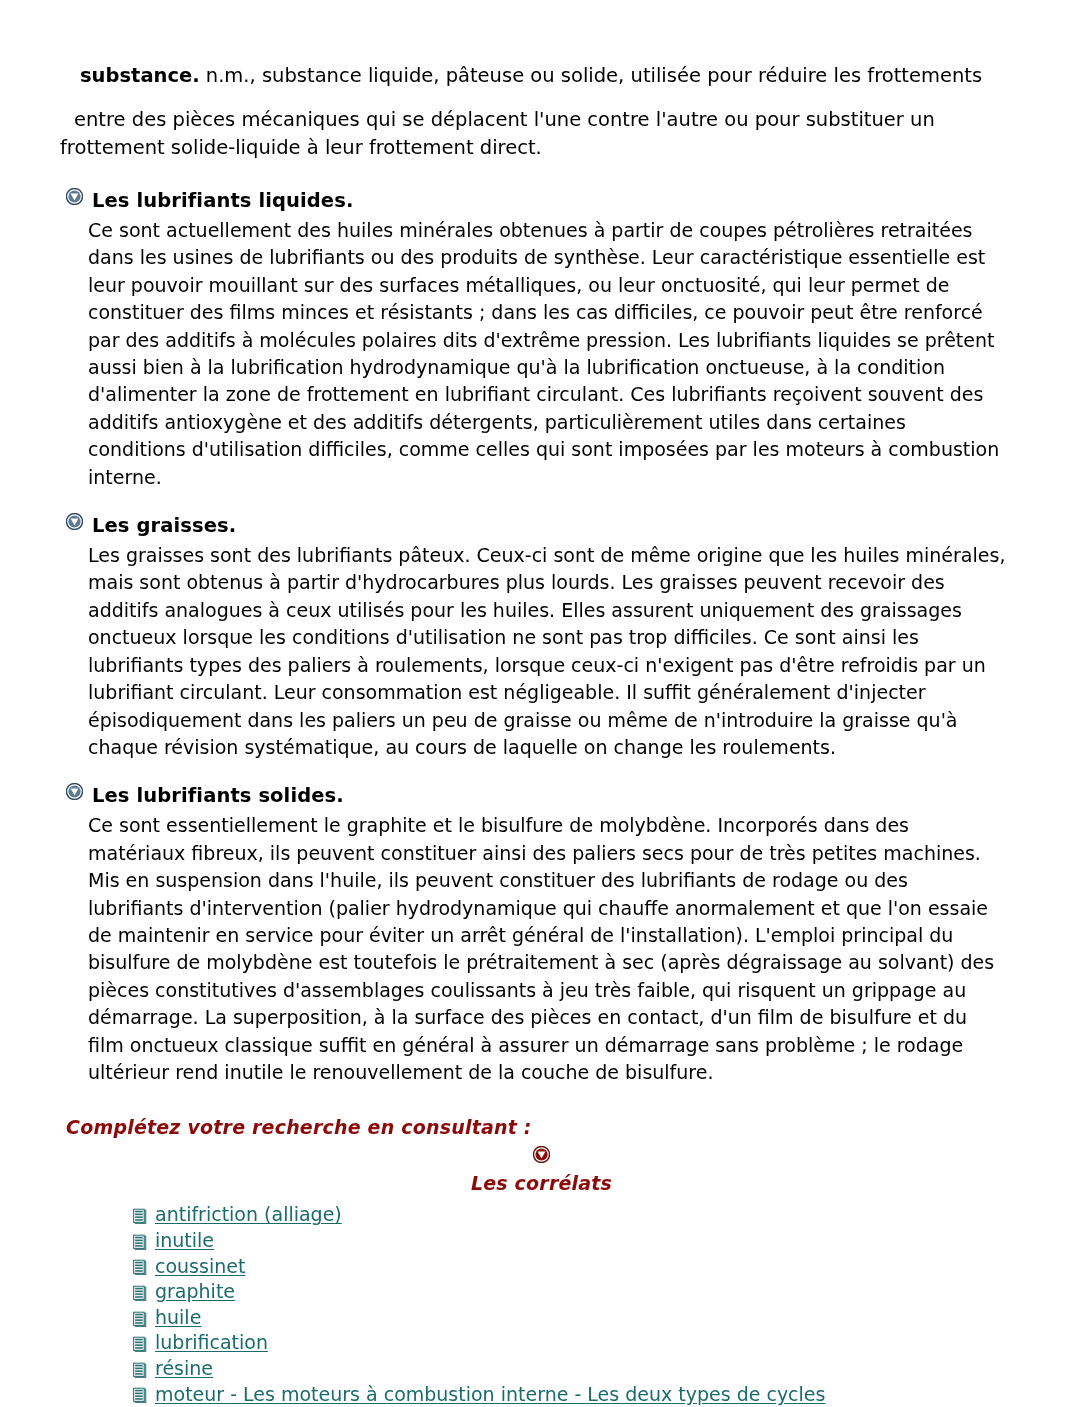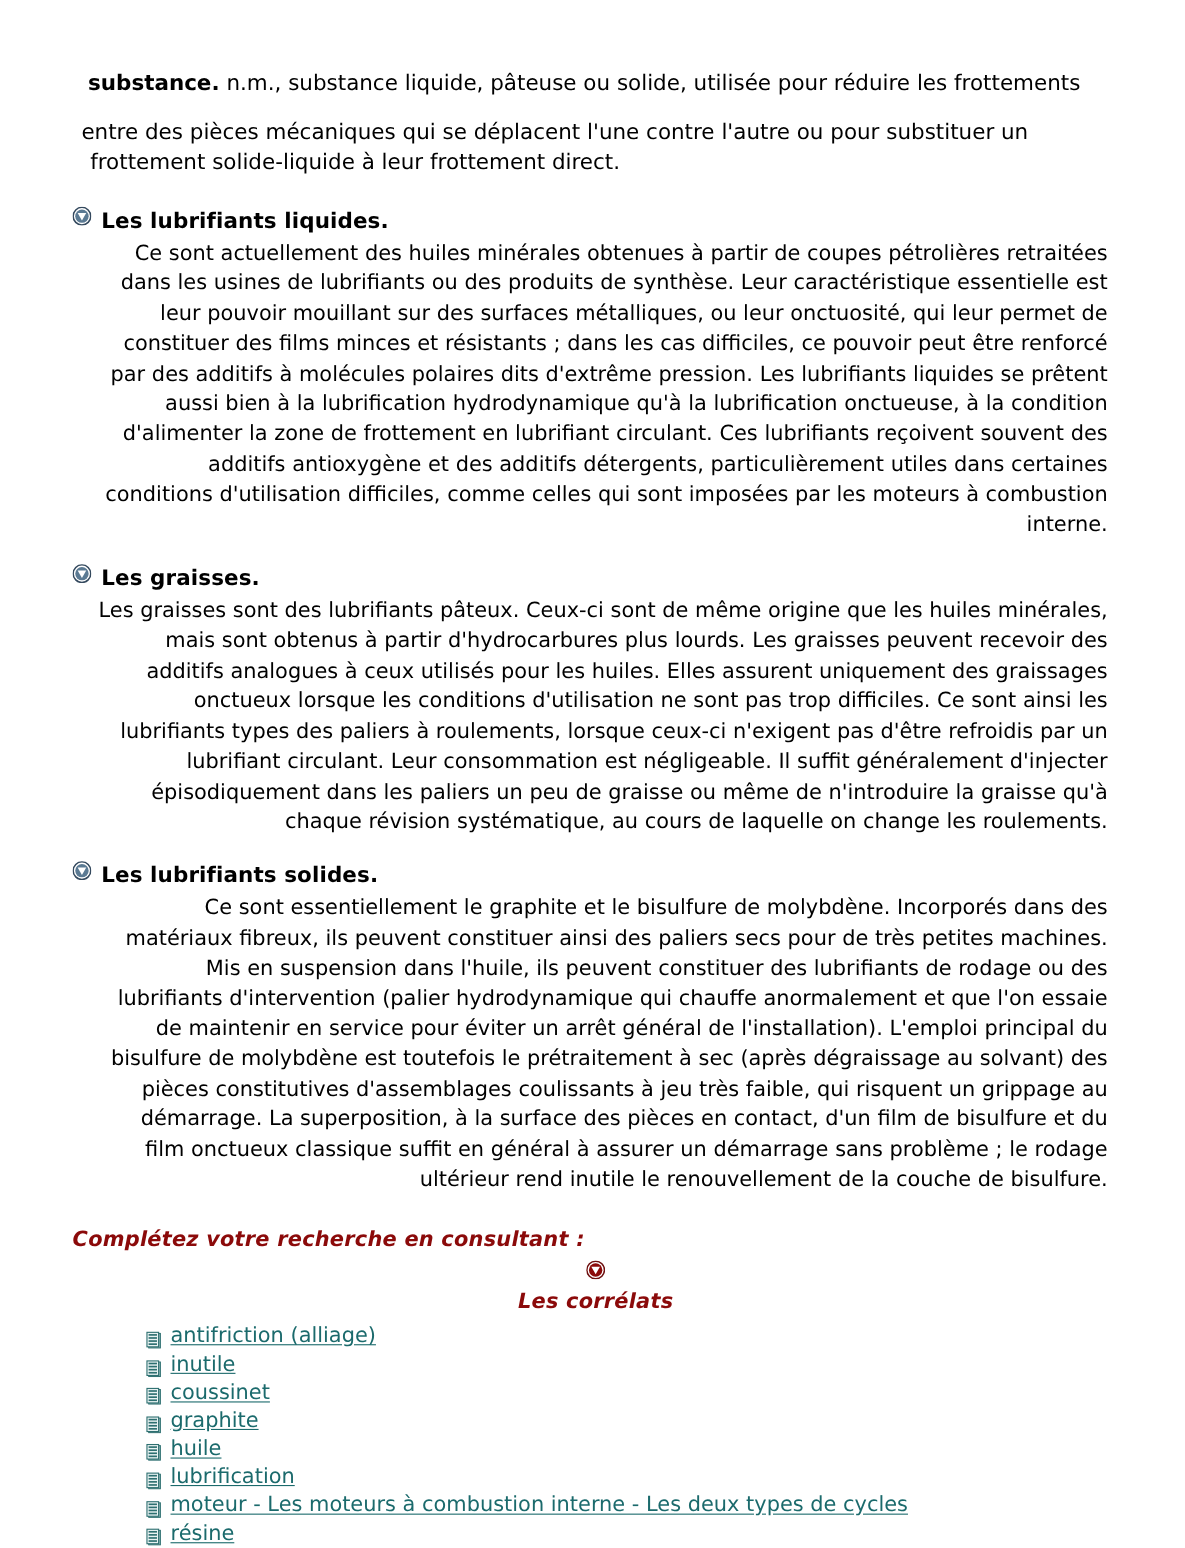--- a/index.html
+++ b/index.html
@@ -31,21 +31,21 @@
     color: #000;
     margin: 0 0 26px 0;
     padding: 0;
   }
   .definition .line {
     display: block;
     white-space: pre-wrap;
   }
   .definition .line-1 { padding-left: 20px; }
   .definition .line-2 { padding-left: 14px; margin-top: 16px; }
-  .definition .line-3 { padding-left: 0px; margin-left: 22px; }
+  .definition .line-3 { padding-left: 0px; }
   .definition .headword {
     font-weight: bold;
   }
 
   
   .section {
     margin: 0 0 22px 0;
   }
   .section-head {
     display: flex;
@@ -67,21 +67,21 @@
     color: #000;
     letter-spacing: 0.1px;
   }
   .section-body {
     font-size: 19px;
     line-height: 27.4px;
     color: #000;
     margin: 0;
     padding-left: 28px;
     padding-right: 10px;
-    text-align: right;
+    text-align: left;
   }
 
   
   .consult-line {
     font-size: 19px;
     font-weight: bold;
     font-style: italic;
     color: #8b0a0a;
     margin: 30px 0 8px 0;
     padding-left: 6px;
@@ -104,21 +104,21 @@
   }
 
   
   .links-list {
     list-style: none;
     margin: 0;
     padding: 0 0 0 72px;
   }
   .link-item {
     display: flex;
-    align-items: flex-end;
+    align-items: center;
     gap: 8px;
     margin: 0 0 1px 0;
     line-height: 24.6px;
   }
   .doc-icon {
     flex: 0 0 auto;
     width: 15px;
     height: 17px;
     margin-top: 4px;
     line-height: 0;
@@ -281,46 +281,46 @@
       <span class="doc-icon">
         <svg viewBox="0 0 15 17" width="15" height="17" xmlns="http://www.w3.org/2000/svg">
           <rect x="3.2" y="2.2" width="10.6" height="13.2" fill="#8fb4b4" stroke="#2d6f70" stroke-width="0.9"></rect>
           <rect x="1.6" y="1.2" width="10.6" height="13.2" fill="#e8f2f2" stroke="#2d6f70" stroke-width="1"></rect>
           <rect x="3.1" y="2.8" width="7.6" height="1.5" fill="#2d6f70"></rect>
           <rect x="3.1" y="5.6" width="7.6" height="1.5" fill="#2d6f70"></rect>
           <rect x="3.1" y="8.4" width="7.6" height="1.5" fill="#2d6f70"></rect>
           <rect x="3.1" y="11.2" width="7.6" height="1.5" fill="#2d6f70"></rect>
         </svg>
       </span>
+      <span class="link-text">résine</span>
+    </li>
+    <li class="link-item">
+      <span class="doc-icon">
+        <svg viewBox="0 0 15 17" width="15" height="17" xmlns="http://www.w3.org/2000/svg">
+          <rect x="3.2" y="2.2" width="10.6" height="13.2" fill="#8fb4b4" stroke="#2d6f70" stroke-width="0.9"></rect>
+          <rect x="1.6" y="1.2" width="10.6" height="13.2" fill="#e8f2f2" stroke="#2d6f70" stroke-width="1"></rect>
+          <rect x="3.1" y="2.8" width="7.6" height="1.5" fill="#2d6f70"></rect>
+          <rect x="3.1" y="5.6" width="7.6" height="1.5" fill="#2d6f70"></rect>
+          <rect x="3.1" y="8.4" width="7.6" height="1.5" fill="#2d6f70"></rect>
+          <rect x="3.1" y="11.2" width="7.6" height="1.5" fill="#2d6f70"></rect>
+        </svg>
+      </span>
       <span class="link-text">moteur - Les moteurs à combustion interne - Les deux types de cycles</span>
     </li>
     <li class="link-item">
       <span class="doc-icon">
         <svg viewBox="0 0 15 17" width="15" height="17" xmlns="http://www.w3.org/2000/svg">
           <rect x="3.2" y="2.2" width="10.6" height="13.2" fill="#8fb4b4" stroke="#2d6f70" stroke-width="0.9"></rect>
           <rect x="1.6" y="1.2" width="10.6" height="13.2" fill="#e8f2f2" stroke="#2d6f70" stroke-width="1"></rect>
           <rect x="3.1" y="2.8" width="7.6" height="1.5" fill="#2d6f70"></rect>
           <rect x="3.1" y="5.6" width="7.6" height="1.5" fill="#2d6f70"></rect>
           <rect x="3.1" y="8.4" width="7.6" height="1.5" fill="#2d6f70"></rect>
           <rect x="3.1" y="11.2" width="7.6" height="1.5" fill="#2d6f70"></rect>
         </svg>
       </span>
-      <span class="link-text">résine</span>
-    </li>
-    <li class="link-item">
-      <span class="doc-icon">
-        <svg viewBox="0 0 15 17" width="15" height="17" xmlns="http://www.w3.org/2000/svg">
-          <rect x="3.2" y="2.2" width="10.6" height="13.2" fill="#8fb4b4" stroke="#2d6f70" stroke-width="0.9"></rect>
-          <rect x="1.6" y="1.2" width="10.6" height="13.2" fill="#e8f2f2" stroke="#2d6f70" stroke-width="1"></rect>
-          <rect x="3.1" y="2.8" width="7.6" height="1.5" fill="#2d6f70"></rect>
-          <rect x="3.1" y="5.6" width="7.6" height="1.5" fill="#2d6f70"></rect>
-          <rect x="3.1" y="8.4" width="7.6" height="1.5" fill="#2d6f70"></rect>
-          <rect x="3.1" y="11.2" width="7.6" height="1.5" fill="#2d6f70"></rect>
-        </svg>
-      </span>
       <span class="link-text">ricin</span>
     </li>
     <li class="link-item">
       <span class="doc-icon">
         <svg viewBox="0 0 15 17" width="15" height="17" xmlns="http://www.w3.org/2000/svg">
           <rect x="3.2" y="2.2" width="10.6" height="13.2" fill="#8fb4b4" stroke="#2d6f70" stroke-width="0.9"></rect>
           <rect x="1.6" y="1.2" width="10.6" height="13.2" fill="#e8f2f2" stroke="#2d6f70" stroke-width="1"></rect>
           <rect x="3.1" y="2.8" width="7.6" height="1.5" fill="#2d6f70"></rect>
           <rect x="3.1" y="5.6" width="7.6" height="1.5" fill="#2d6f70"></rect>
           <rect x="3.1" y="8.4" width="7.6" height="1.5" fill="#2d6f70"></rect>

